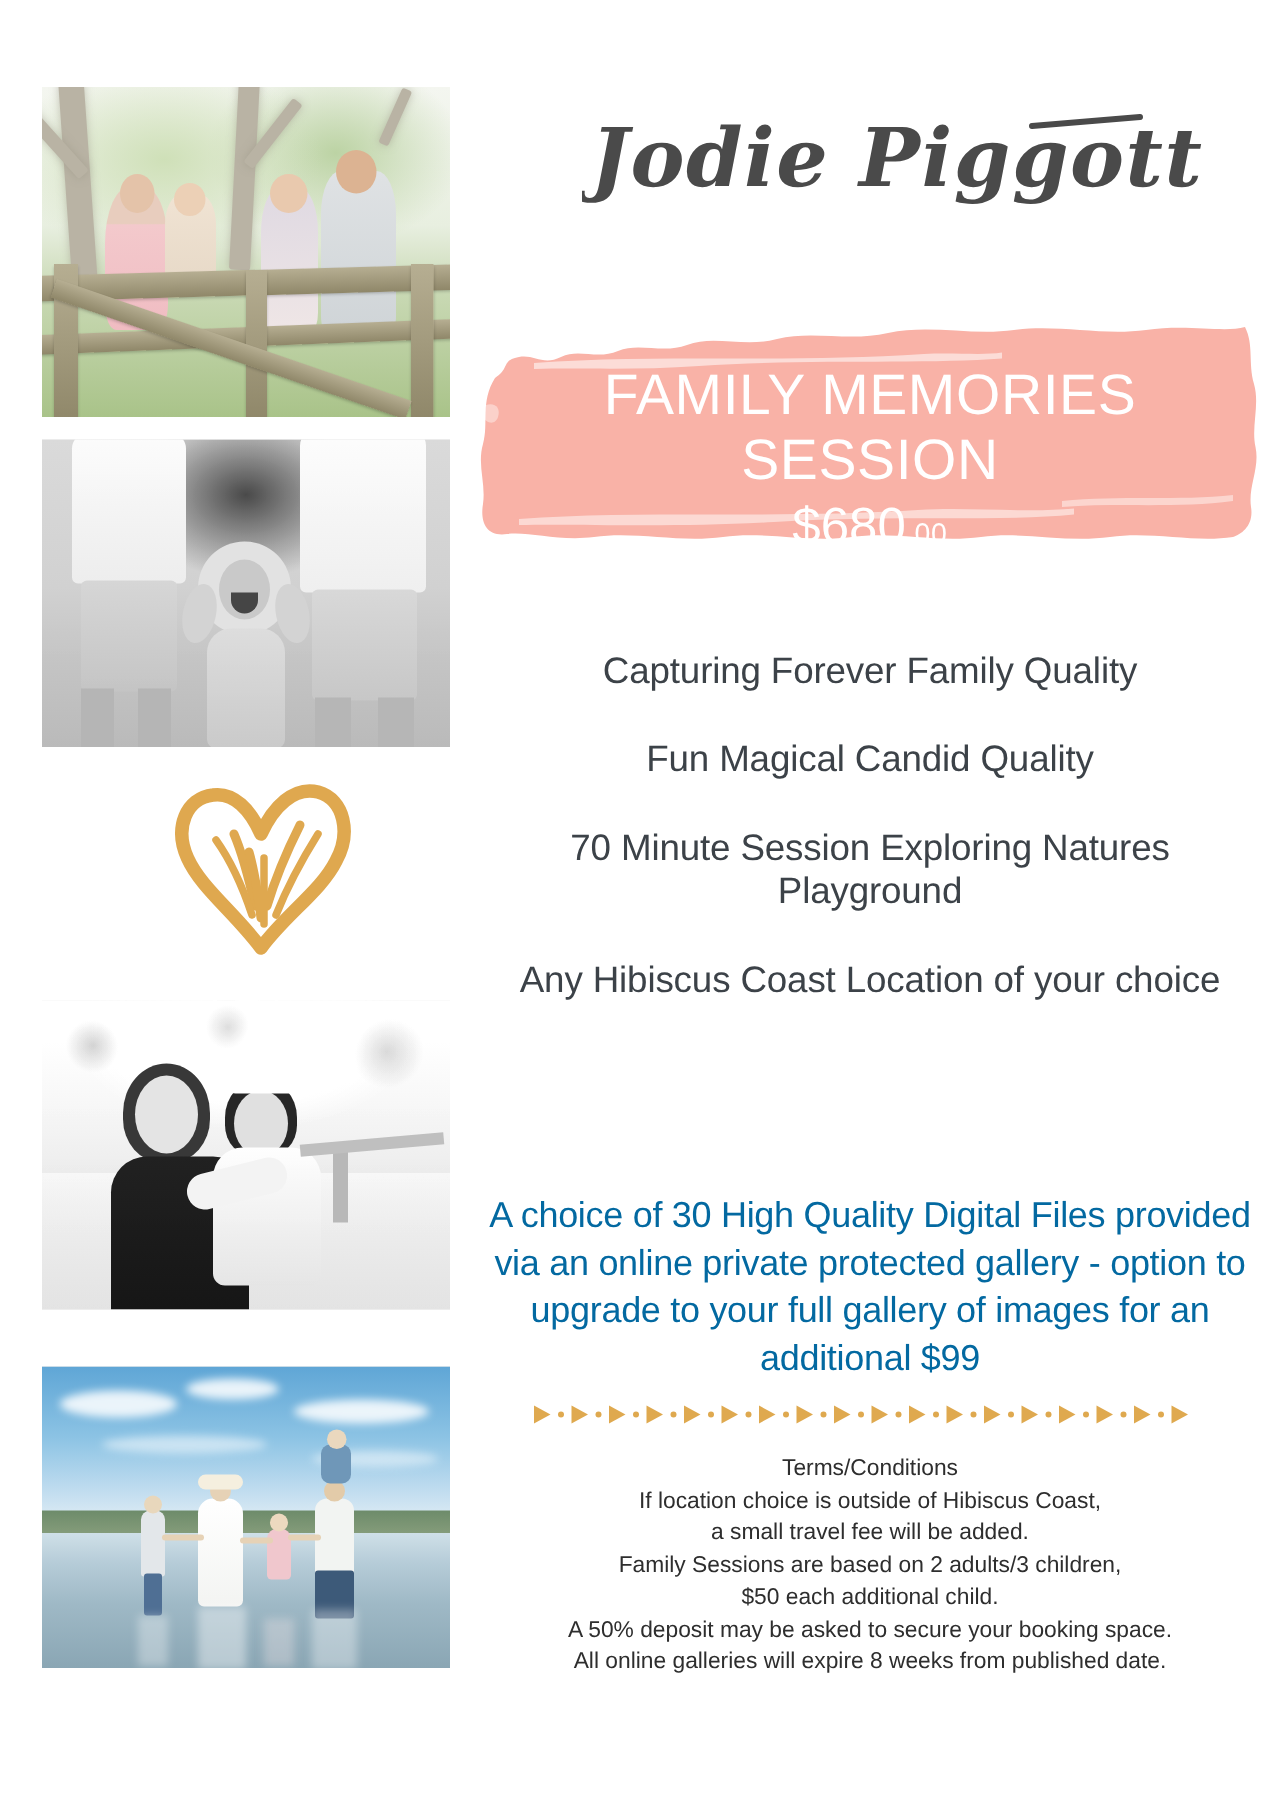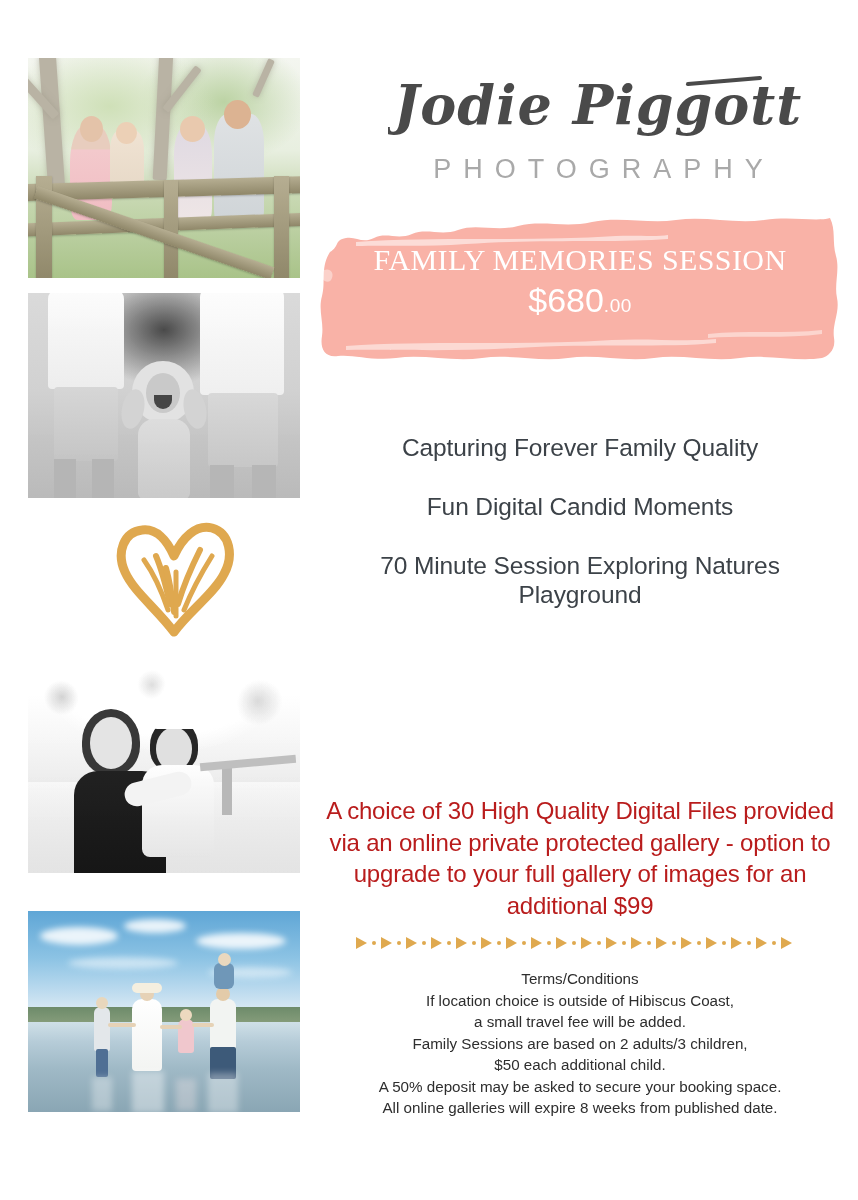--- a/index.html
+++ b/index.html
@@ -110,23 +110,23 @@
 
   
   #banner-brush {
     position:absolute; left:316px; top:212px; width:528px; height:152px;
   }
   #banner-text-wrap {
     position:absolute; left:330px; top:243px; width:500px;
     text-align:center; color:#ffffff;
   }
   #banner-title {
-    font-size:30px; font-weight:400; letter-spacing:.4px;
+    font-size:38px; font-weight:400; letter-spacing:.4px;
     line-height:1.12;
-    font-family:Liberation Serif, serif;
+    font-family:Liberation Sans, sans-serif;
   }
   #banner-price-line {
     margin-top:6px;
     font-size:34px; font-weight:300; line-height:1.05;
     font-family:"Liberation Sans", sans-serif;
   }
   #banner-price-cents { font-size:19px; letter-spacing:.5px; }
 
   
   #features {
@@ -139,21 +139,21 @@
   .feature-line {
     font-size:24.5px;
     line-height:1.18;
     margin-bottom:30px;
     letter-spacing:-.1px;
   }
   .feature-line:last-child { margin-bottom:0; }
   #feature-bigblock {
     position:absolute; left:324px; top:795px; width:512px;
     text-align:center;
-    color:#b91c1c;
+    color:#0369a1;
     font-family:"Liberation Sans", sans-serif;
     font-weight:300;
     font-size:24px;
     line-height:1.32;
     letter-spacing:-.2px;
   }
 
   
   #divider-arrows {
     position:absolute; left:356px; top:934px; width:448px; height:18px;
@@ -302,21 +302,20 @@
     <div class="fig" style="left:104px; top:160px; width:32px; height:42px; background:rgba(255,255,255,.4); filter:blur(3px);"></div>
     <div class="fig" style="left:148px; top:168px; width:20px; height:32px; background:rgba(255,240,240,.3); filter:blur(3px);"></div>
     <div class="fig" style="left:180px; top:162px; width:30px; height:40px; background:rgba(255,255,255,.34); filter:blur(3px);"></div>
   </div>
 
   <div id="logo-block">
     <svg id="logo-script" viewBox="0 0 420 90" aria-hidden="true">
       <text x="210" y="62" text-anchor="middle" font-family="DejaVu Serif, serif" font-style="italic" font-size="54" font-weight="700" fill="#4a4a4a" letter-spacing="1">Jodie Piggott</text>
       <path d="M300 22 L372 16" stroke="#4a4a4a" stroke-width="4" stroke-linecap="round" fill="none"></path>
     </svg>
-    <div id="logo-photography">PHOTOGRAPHY</div>
   </div>
 
   <svg id="banner-brush" viewBox="0 0 528 152" aria-hidden="true">
     <path fill="#f9b2a7" d="
       M14,40 C24,34 18,28 30,26 C40,24 46,32 58,26
       C70,20 82,28 96,22 C110,16 126,24 142,18
       C160,11 180,20 202,14 C226,8 250,16 276,10
       C304,4 332,12 360,8 C390,4 418,12 448,8
       C476,4 500,10 514,6
       C520,18 516,30 520,44 C524,58 518,72 521,86
@@ -334,22 +333,23 @@
 
   <div id="banner-text-wrap">
     <div id="banner-title">FAMILY MEMORIES SESSION</div>
     <div id="banner-price-line">
       <span>$680</span><span id="banner-price-cents">.00</span>
     </div>
   </div>
 
   <div id="features">
     <div class="feature-line">Capturing Forever Family Quality</div>
-    <div class="feature-line">Fun Digital Candid Moments</div>
+    <div class="feature-line">Fun Magical Candid Quality</div>
     <div class="feature-line">70 Minute Session Exploring Natures Playground</div>
+    <div class="feature-line">Any Hibiscus Coast Location of your choice</div>
   </div>
 
   <div id="feature-bigblock">A choice of 30 High Quality Digital Files provided via an online private protected gallery - option to upgrade to your full gallery of images for an additional $99</div>
 
   <svg id="divider-arrows" viewBox="0 0 448 18" aria-hidden="true">
     <g fill="#dfa94f">
       <g>
           <polygon points="0,3 11,9 0,15"></polygon>
           <circle cx="18" cy="9" r="2"></circle>
         </g>

